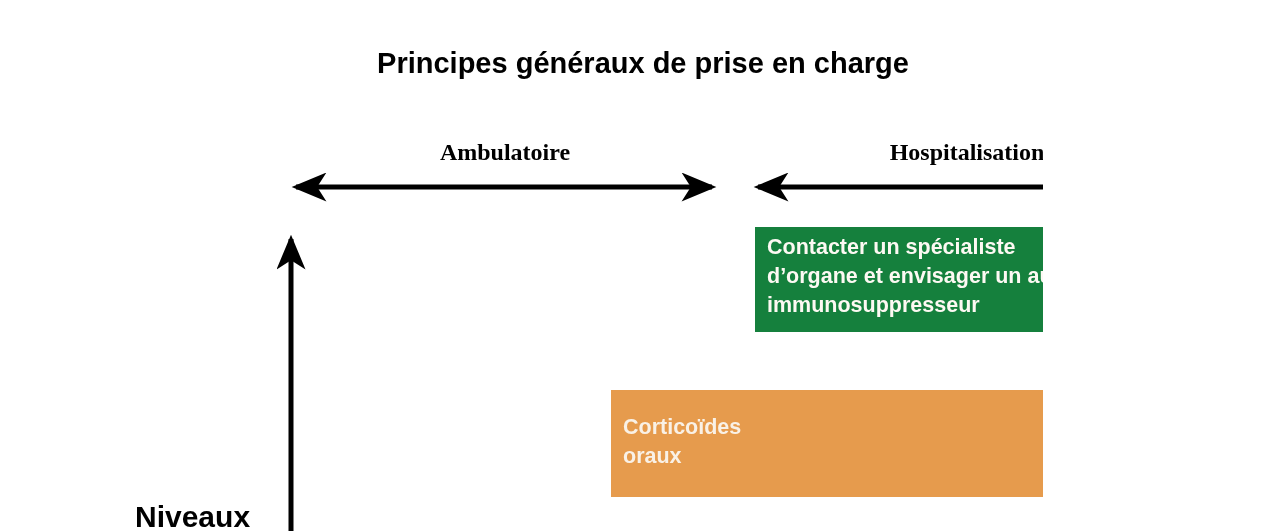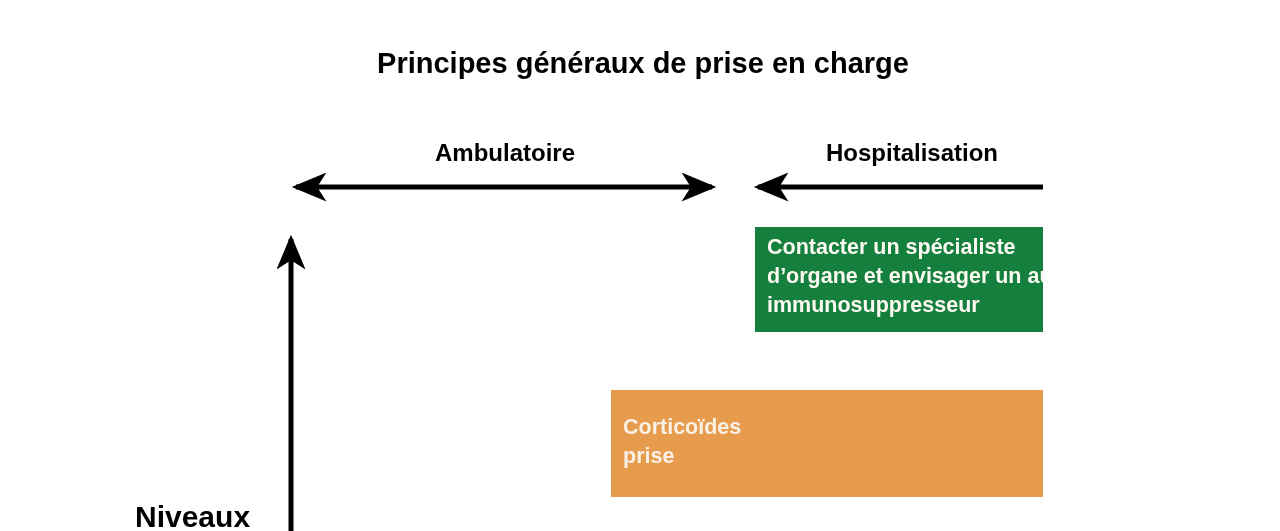--- a/index.html
+++ b/index.html
@@ -7,24 +7,24 @@
     position:relative;width:1043px;height:531px;background:#ffffff;overflow:hidden;
     font-family:"Liberation Sans","DejaVu Sans",sans-serif;color:#000;
   }
   .abs{position:absolute;}
   #title{
     left:0;top:47px;width:1286px;text-align:center;
     font-size:29px;font-weight:700;
   }
   .axis-label{
     top:139px;transform:translateX(-50%);
-    font-size:24px;font-weight:700;white-space:nowrap;
+    font-size:24px;font-weight:700;white-space:nowrap;font-family:Liberation Serif, serif;
   }
   #ambulatoire-label{left:505px;}
-  #hospitalisation-label{left:912px;}
+  #hospitalisation-label{left:967px;}
   #svg-layer{left:0;top:0;pointer-events:none;}
   #specialist-box{
     left:755px;top:227px;width:441px;height:105px;
     background:#15803d;box-sizing:border-box;padding:6px 8px 0 12px;
   }
   #specialist-box .box-text{
     color:#fdf9f3;font-size:21.5px;font-weight:700;line-height:29px;white-space:pre-line;
   }
   #corticoides-box{
     left:611px;top:390px;width:585px;height:107px;background:#e69b4d;
@@ -65,18 +65,18 @@
   <div id="hospitalisation-label" class="abs axis-label">Hospitalisation</div>
 
   <div id="specialist-box" class="abs">
     <div class="box-text">Contacter un spécialiste
 d’organe et envisager un autre
 immunosuppresseur</div>
   </div>
 
   <div id="corticoides-box" class="abs">
     <div id="cortico-oral" class="abs orange-text">Corticoïdes
-prise</div>
+oraux</div>
   </div>
 
   <div id="niveaux-label" class="abs">Niveaux</div>
 
 </div>
 
 </body></html>

